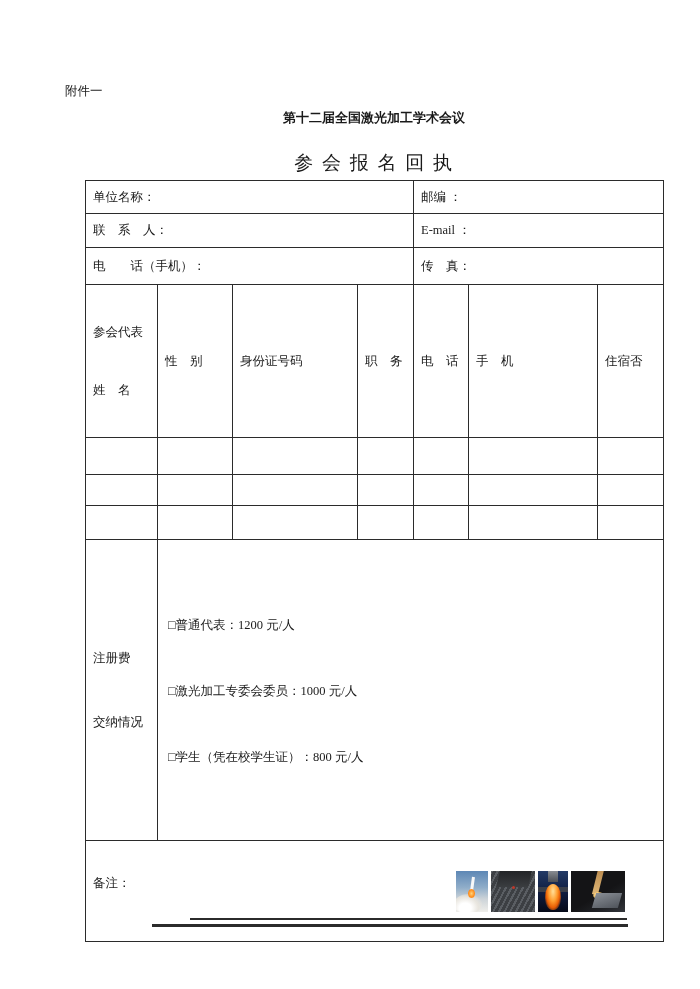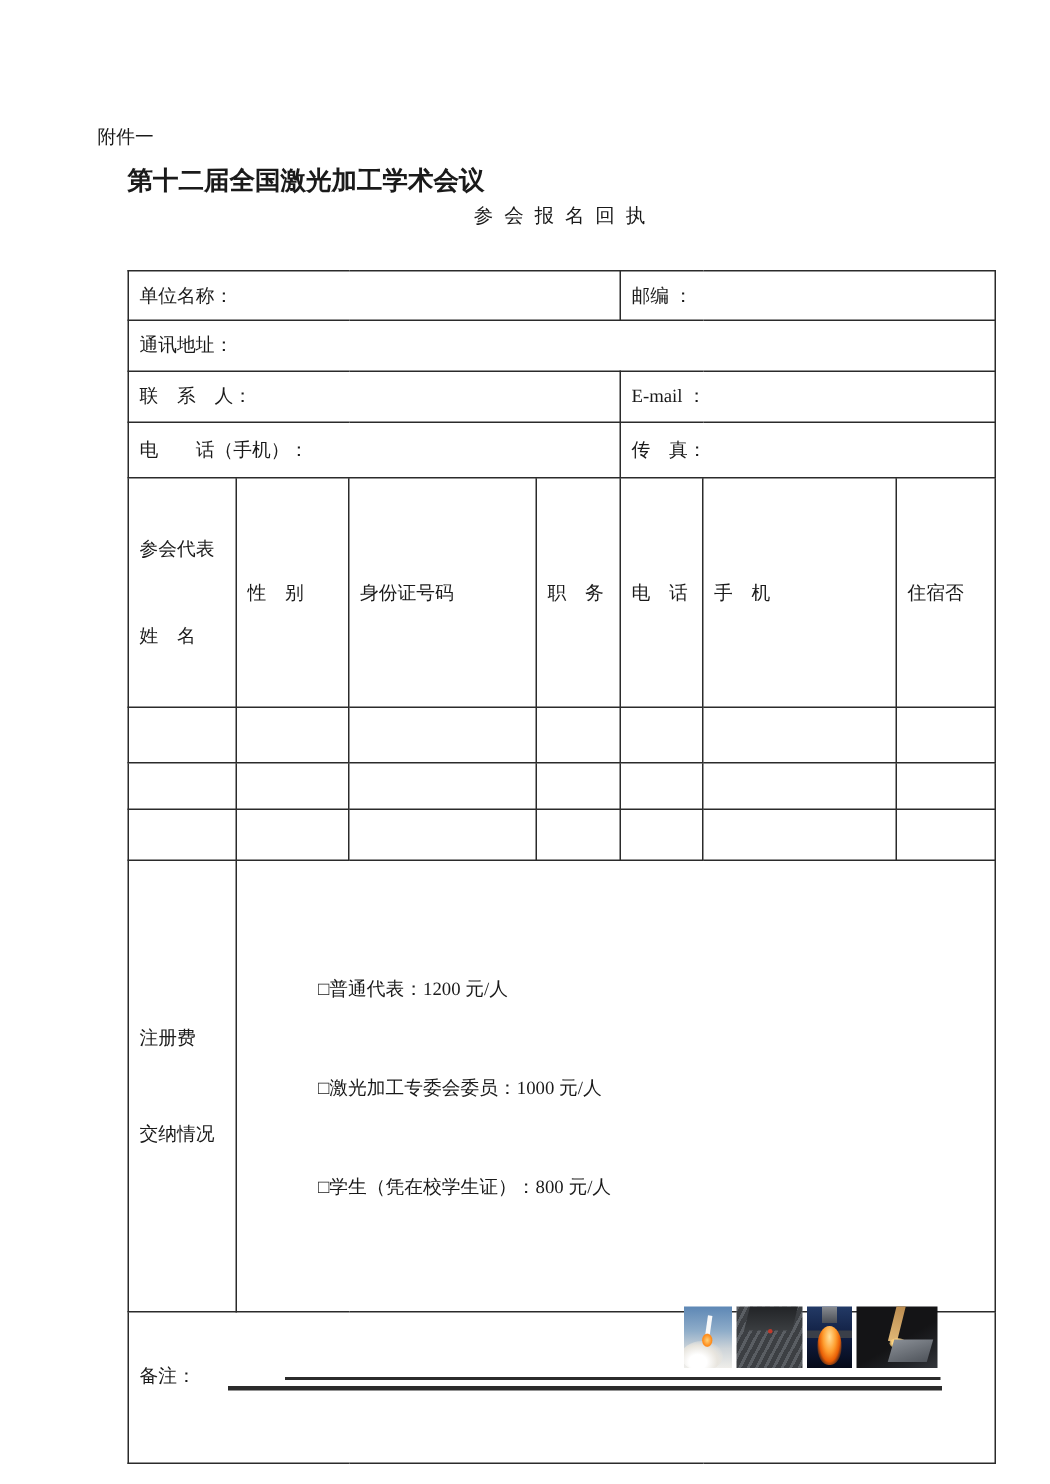--- a/index.html
+++ b/index.html
@@ -6,42 +6,42 @@
   body{
     width:700px;height:989px;position:relative;background:#ffffff;
     font-family:"Liberation Serif","DejaVu Serif",serif;color:#1a1a1a;
     overflow:hidden;
   }
   .attachment{
     position:absolute;left:65px;top:83px;font-size:12.5px;font-weight:normal;
     white-space:pre-wrap;
   }
   .doc-title{
-    position:absolute;left:85px;top:109px;width:578px;text-align:left;
+    position:absolute;left:85px;top:109px;width:578px;text-align:center;
     font-family:Liberation Sans, sans-serif;
-    font-size:17px;font-weight:bold;white-space:pre-wrap;
+    font-size:13px;font-weight:bold;white-space:pre-wrap;
   }
   .doc-subtitle{
-    position:absolute;left:85px;top:135px;width:578px;text-align:center;
-    font-size:13px;letter-spacing:2px;white-space:pre-wrap;
+    position:absolute;left:85px;top:150px;width:578px;text-align:center;
+    font-size:19px;letter-spacing:2px;white-space:pre-wrap;
   }
   table.reply{
     position:absolute;left:85px;top:180px;width:578px;
     border-collapse:collapse;table-layout:fixed;
   }
   table.reply td{
     border:1.2px solid #2b2b2b;
     font-size:12.5px;line-height:1.3;
     padding:1px 7px;vertical-align:middle;
     white-space:pre-wrap;overflow:hidden;
   }
   td.two-line div{line-height:26px;}
   td.fee-label div{line-height:32px;}
   .fee-options{padding-top:3px;}
-  .fee-options div{line-height:33.5px;margin-left:44px;}
+  .fee-options div{line-height:33.5px;}
   td.notes-cell{vertical-align:top;padding-top:4px;line-height:18px;font-size:12.3px;}
   
   .photo{position:absolute;top:871px;height:41px;overflow:hidden;}
   .photo > div{position:absolute;}
   .photo1{left:456px;width:32px;background:linear-gradient(180deg,#5d87b5 0%,#8fadc9 40%,#ccd3d8 68%,#efeeea 100%);}
   .p1-smoke{bottom:-2px;left:-2px;width:28px;height:20px;border-radius:50%;
     background:radial-gradient(ellipse at 40% 70%,#ffffff 25%,#e8e5de 55%,rgba(230,228,220,0) 80%);}
   .p1-rocket{left:15px;top:6px;width:3px;height:14px;background:#f8f8f8;transform:rotate(8deg);}
   .p1-flame{left:12px;top:18px;width:7px;height:9px;border-radius:50%;
     background:radial-gradient(#ffd27a,#ff8c1a 60%,rgba(255,140,26,0));}
@@ -78,23 +78,20 @@
       <col style="width:125px">
     <col style="width:56px">
       <col style="width:55px">
       <col style="width:129px">
     <col style="width:66px">
   </colgroup>
   <tbody>
       <tr style="height:33px">
     <td colspan="4">单位名称：</td>
     <td colspan="3">邮编 ：</td>
-  </tr>
-  <tr style="height:34px">
-    <td colspan="7">通讯地址：</td>
   </tr>
   <tr style="height:34px">
     <td colspan="4">联　系　人：</td>
     <td colspan="3">E-mail ：</td>
   </tr>
   <tr style="height:37px">
     <td colspan="4">电　　话（手机）：</td>
     <td colspan="3">传　真：</td>
   </tr>
   <tr style="height:57px">

